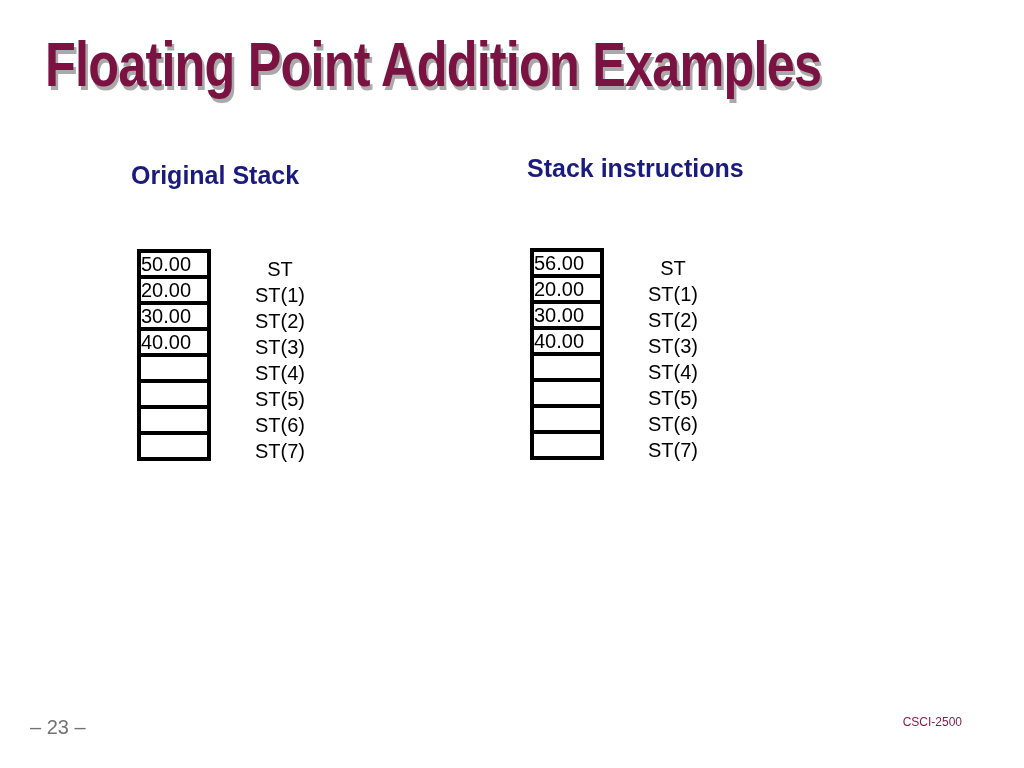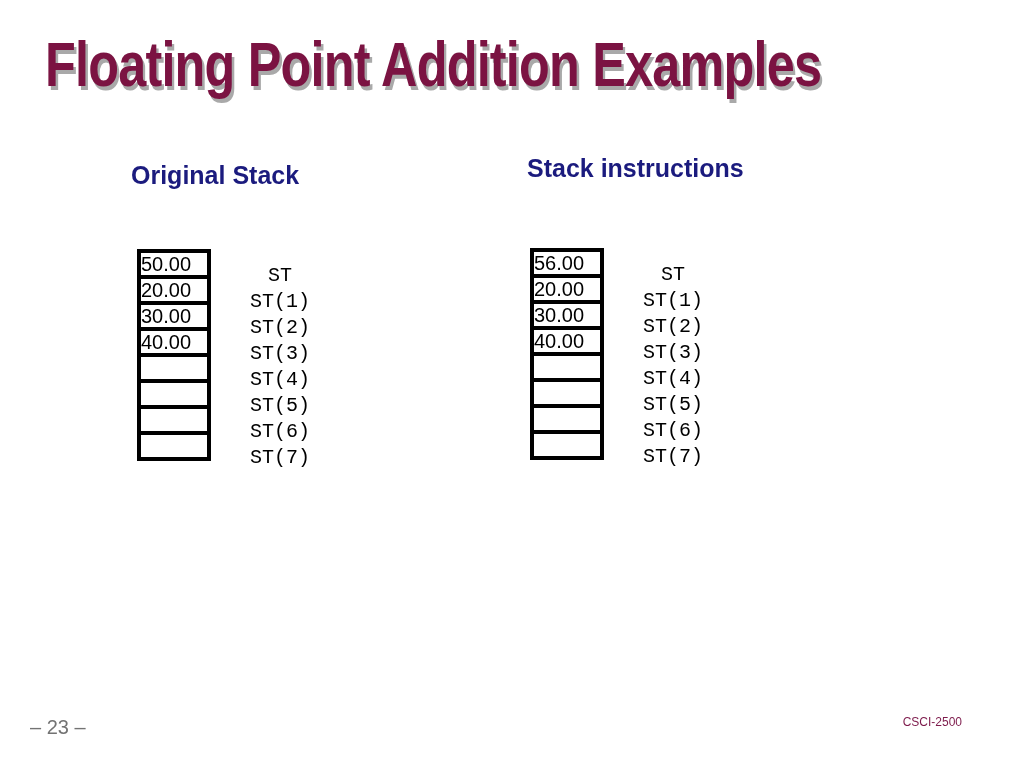--- a/index.html
+++ b/index.html
@@ -51,23 +51,22 @@
     font-size:20px;
     color:#000000;
     text-align:right;
     padding-right:21px;
     overflow:hidden;
   }
   .cell:last-child { border-bottom:none; }
 
   .labels {
     position:absolute;
-    left:100px; top:14px;
+    left:100px; top:7px;
     width:86px;
-    font-family:Liberation Mono, monospace;
   }
   .label {
     height:26px;
     line-height:26px;
     font-size:20px;
     color:#000000;
     text-align:center;
     white-space:nowrap;
   }
 

